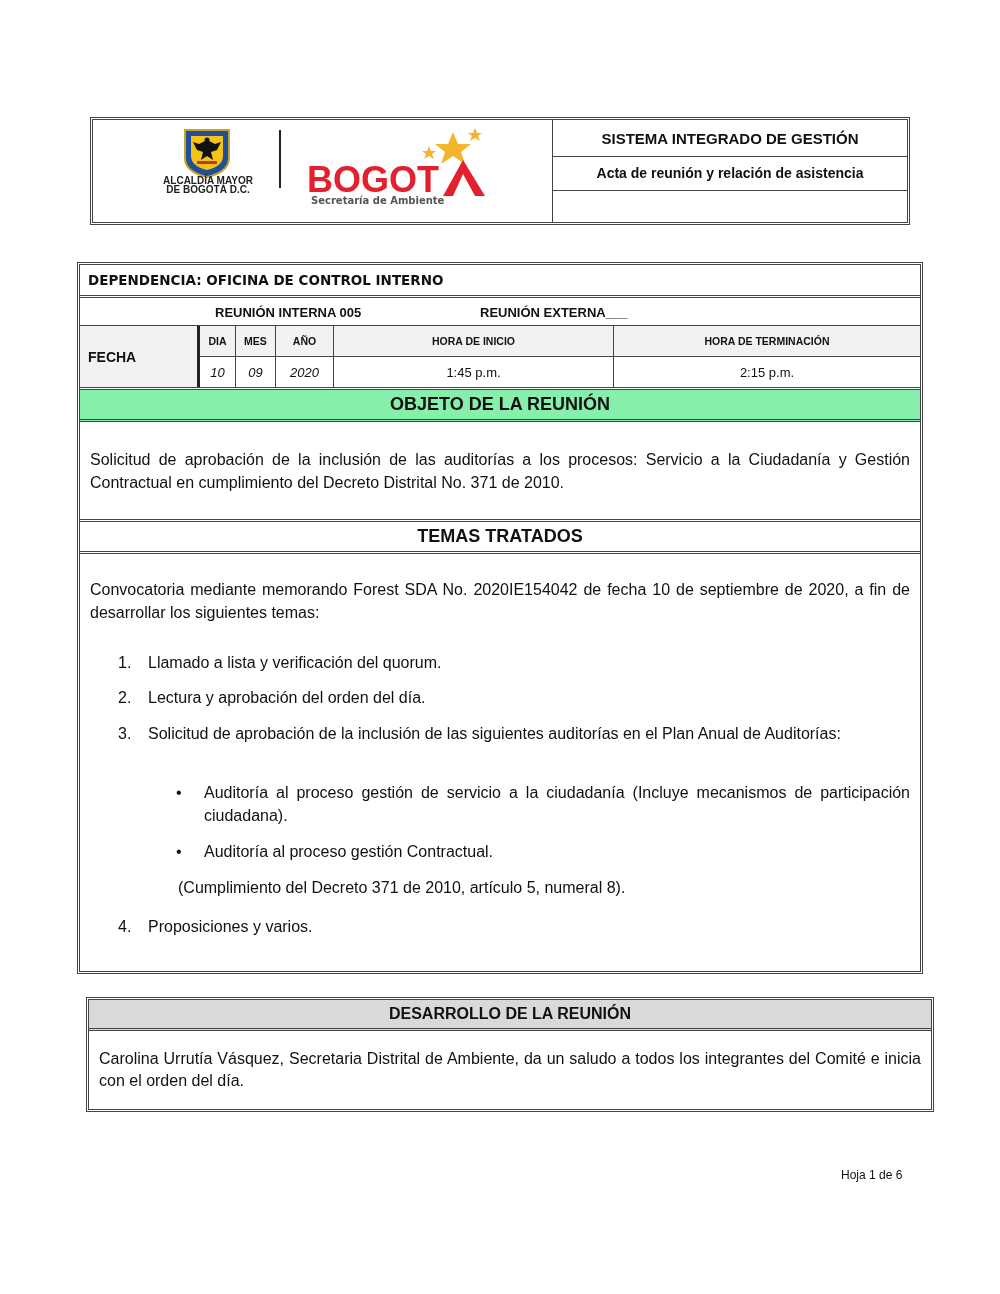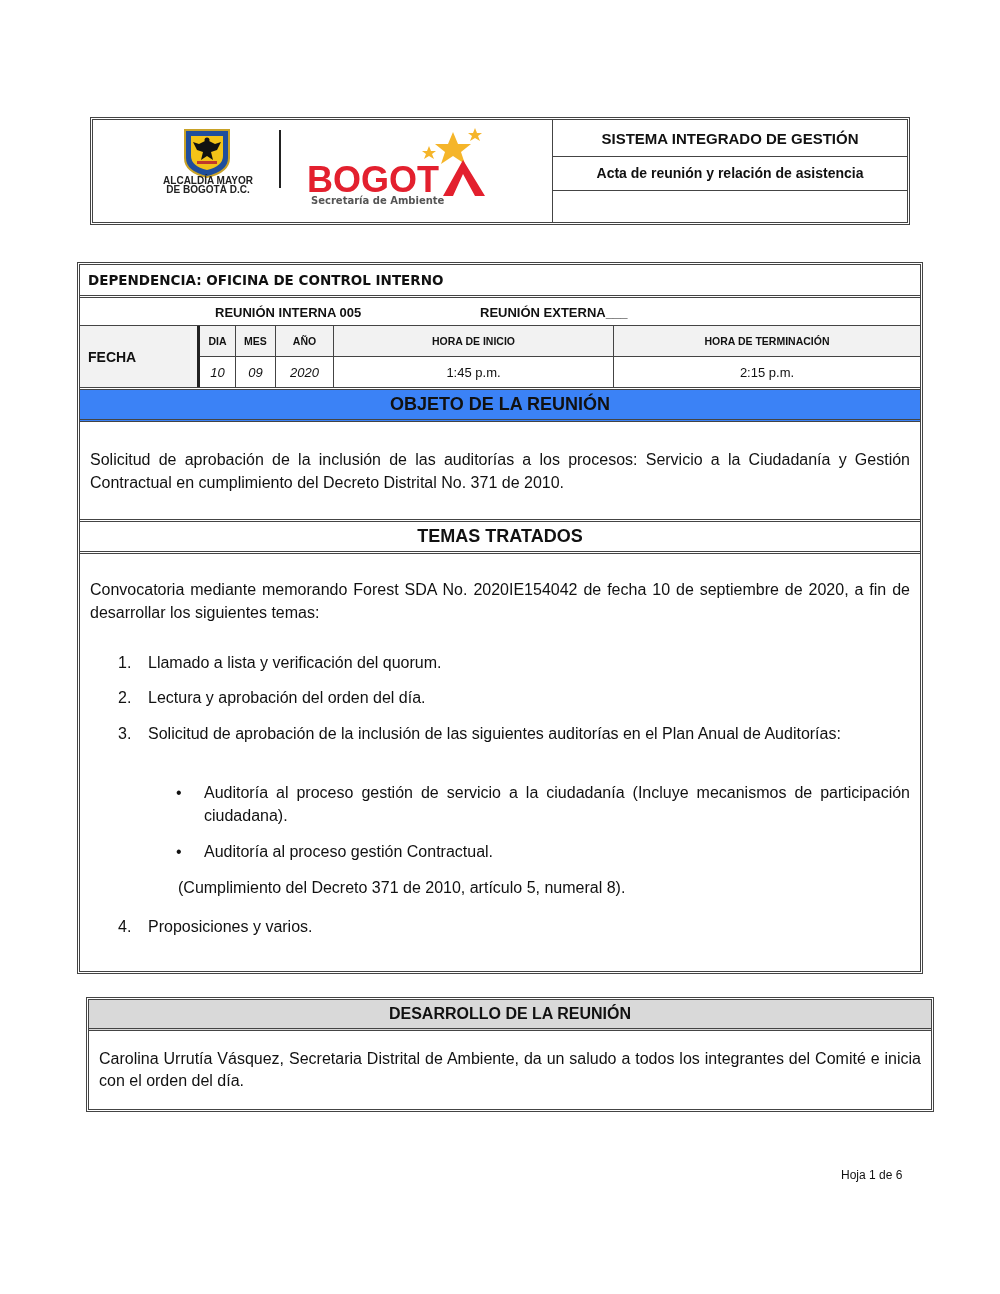--- a/index.html
+++ b/index.html
@@ -31,21 +31,21 @@
   .reun .int { position: absolute; left: 135px; top: 7px; }
   .reun .ext { position: absolute; left: 400px; top: 7px; }
   .fecha-block { top: 61px; height: 64px; border-bottom: 3px double #444; }
   .fecha-label { position: absolute; left: 0; top: 0; width: 120px; height: 100%; background: #f2f2f2; border-right: 3px solid #222; box-sizing: border-box; font-weight: bold; font-size: 14px; display: flex; align-items: center; padding-left: 8px; }
   .fcell { position: absolute; box-sizing: border-box; border-right: 1px solid #444; display: flex; align-items: center; justify-content: center; }
   .fcell.h { top: 0; height: 31px; background: #f2f2f2; font-weight: bold; font-size: 10.5px; border-bottom: 1px solid #444; }
   .fcell.v { top: 31px; height: 30px; font-size: 13px; }
   .fcell.v.it { font-style: italic; }
 
   .section-head { font-weight: bold; font-size: 18px; display: flex; align-items: center; justify-content: center; border-bottom: 3px double #444; }
-  .section-head.grey { background: #3b82f6; }
+  .section-head.grey { background: #86efac; }
   .objeto-h { top: 125px; height: 32px; }
   .objeto-b { top: 157px; height: 100px; border-bottom: 3px double #444; }
   .temas-h { top: 257px; height: 32px; background: #fff; }
   .temas-b { top: 289px; bottom: 0; border-bottom: none; }
 
   .para { position: absolute; left: 10px; right: 10px; font-size: 16px; line-height: 23px; text-align: justify; }
   .objeto-b .para { top: 26px; }
   .temas-b .para.intro { top: 24px; }
 
   .list { position: absolute; left: 38px; right: 10px; font-size: 16px; line-height: 23px; }

